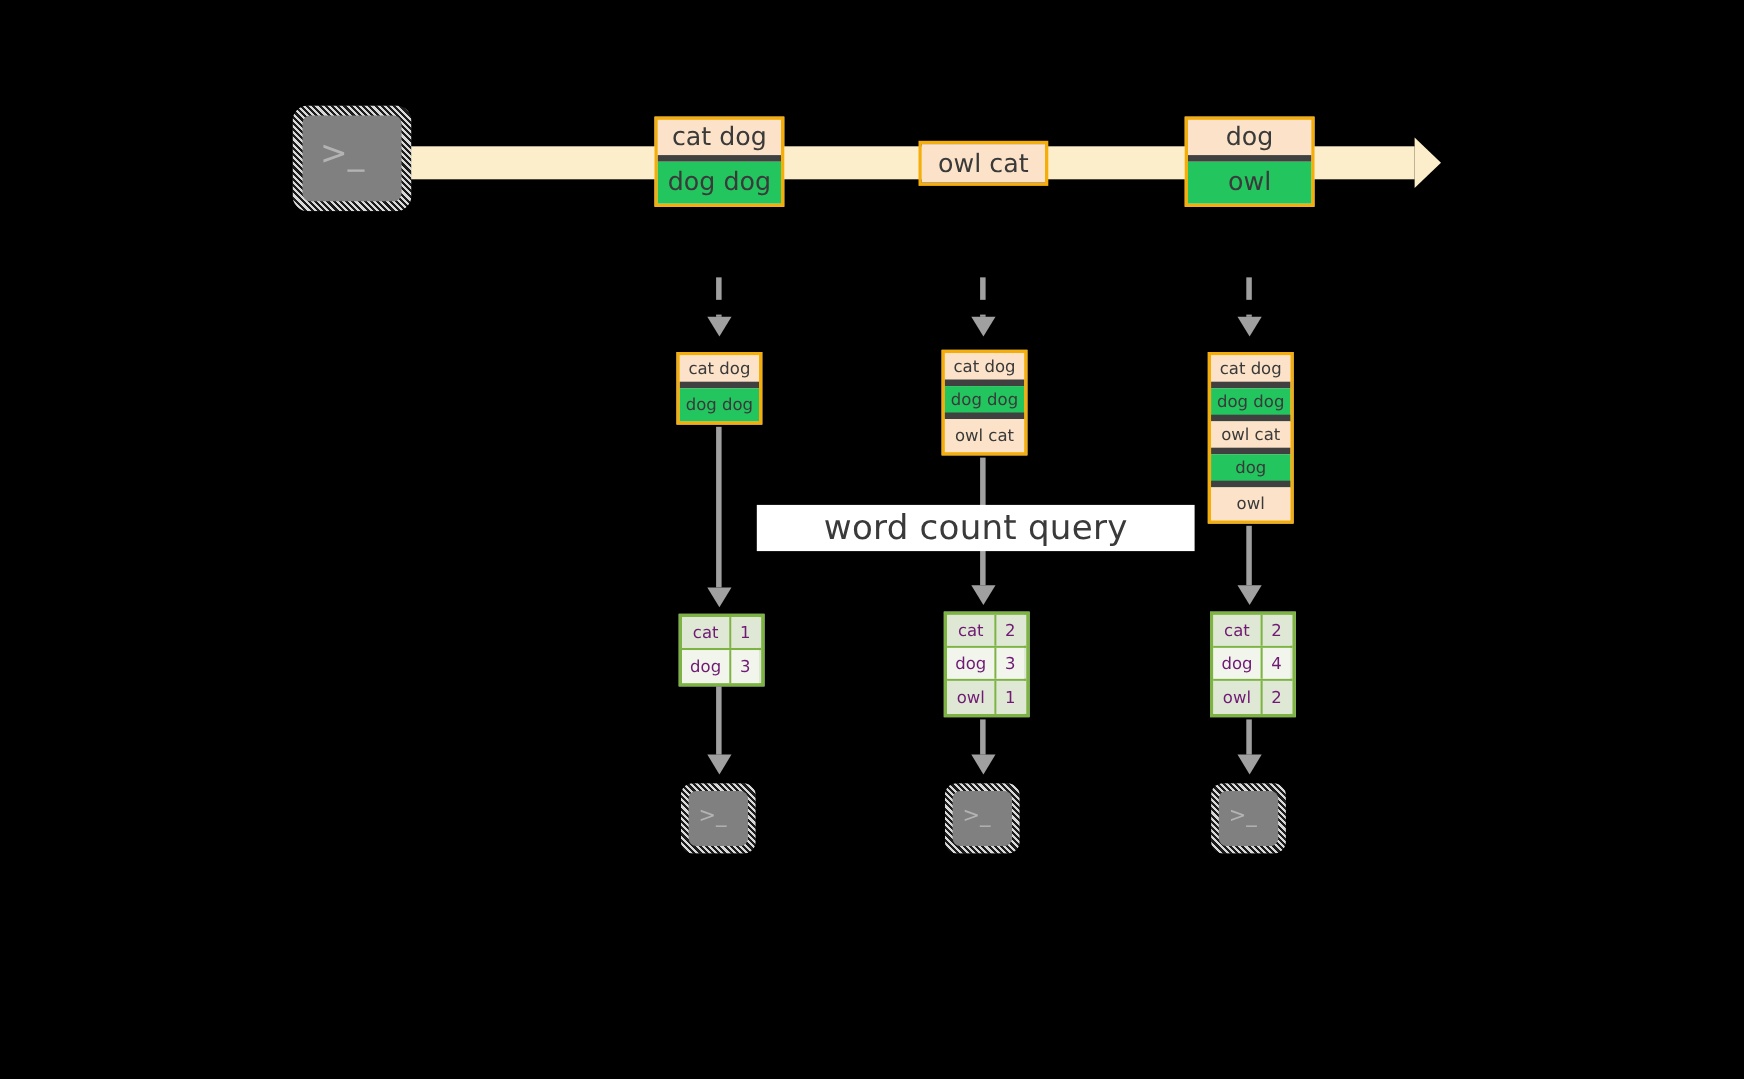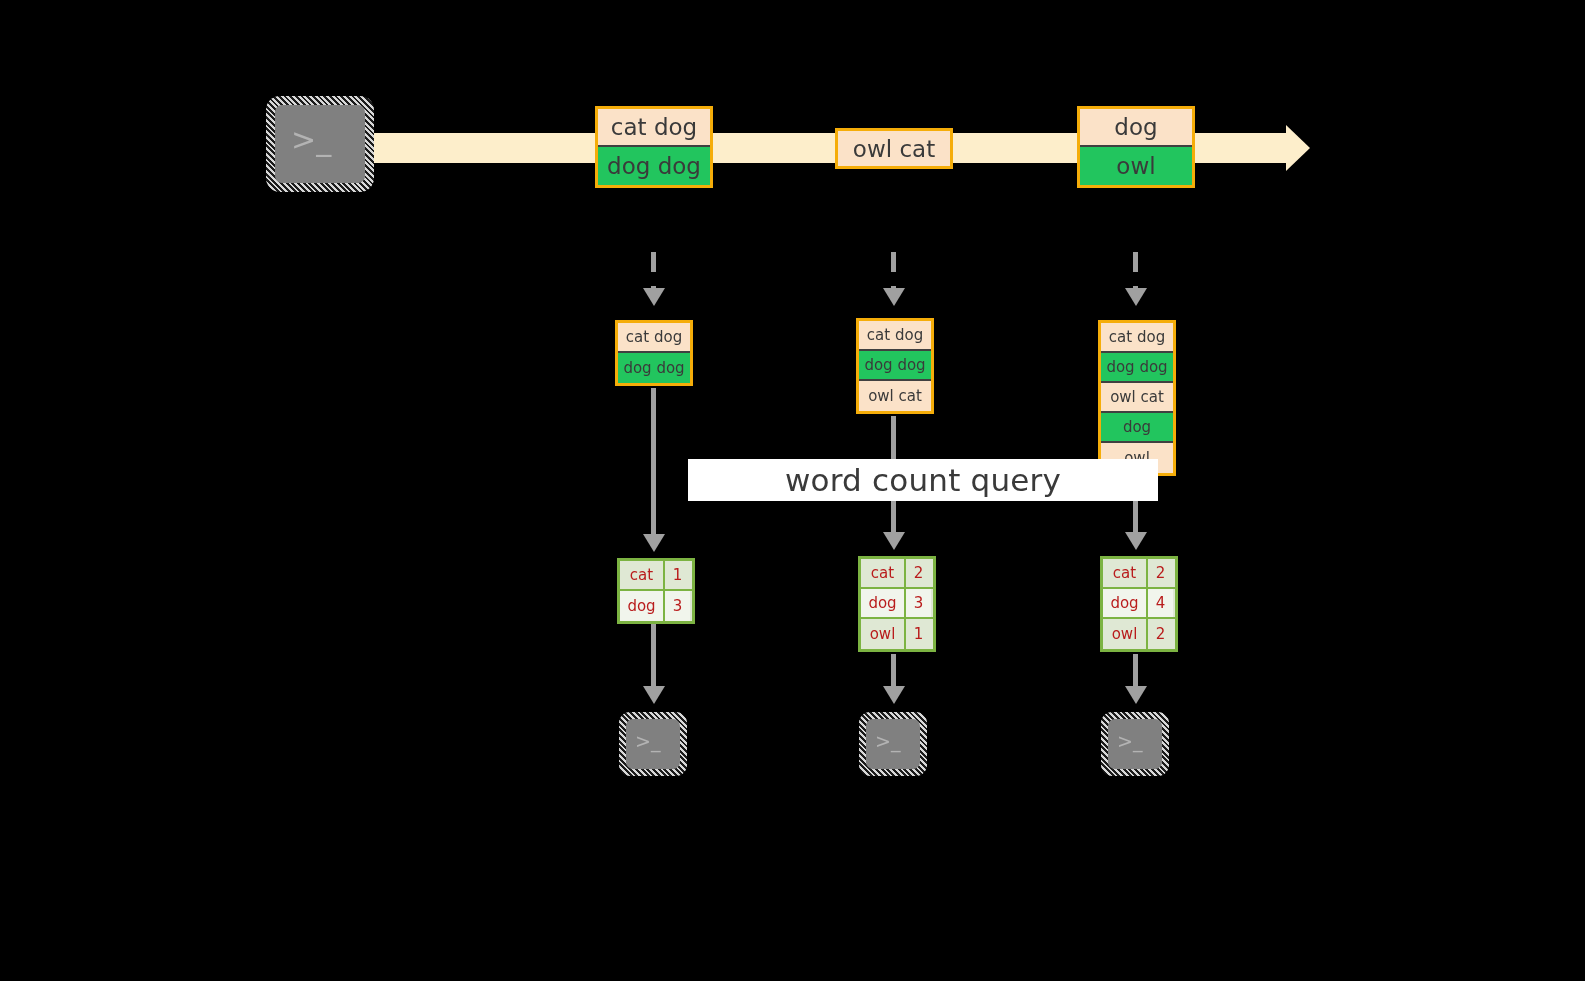--- a/index.html
+++ b/index.html
@@ -60,21 +60,21 @@
     display: flex;
     flex-direction: column;
   }
   .msgbox .row {
     flex: 1 1 auto;
     display: flex;
     align-items: center;
     justify-content: center;
     color: #3a3a3a;
     white-space: nowrap;
-    border-bottom: 2px solid #404040;
+    border-bottom: 6px solid #404040;
     background: #fbe2c8;
   }
   .msgbox .row:last-child { border-bottom: none; }
   .msgbox .row.light { background: #22c55e; }
 
   .msgbox.top .row { font-size: 23px; height: 38px; }
   .msgbox.stack .row { font-size: 15px; height: 30px; }
 
   
   .counttable {
@@ -89,21 +89,21 @@
     height: 30px;
     border-bottom: 2px solid #7cb342;
   }
   .counttable .trow:last-child { border-bottom: none; }
   .counttable .trow .word,
   .counttable .trow .cnt {
     display: flex;
     align-items: center;
     justify-content: center;
     font-size: 15px;
-    color: #b91c1c;
+    color: #701a75;
     background: #dfe8d4;
   }
   .counttable .trow.light .word,
   .counttable .trow.light .cnt { background: #f1f5ec; }
   .counttable .trow .word { width: 45px; border-right: 2px solid #7cb342; }
   .counttable .trow .cnt  { width: 25px; }
 
   
   .vline {
     position: absolute;
@@ -261,17 +261,17 @@
   </div>
 
   <div class="vline" style="left:1133px; top:654px; height:32px;"></div>
   <div class="ahead" style="left:1125px; top:686px;"></div>
 
   <div class="terminal small" style="left:1101px; top:712px;">
     <div class="inner"></div>
     <span class="prompt">&gt;_</span>
   </div>
 
-  <div class="banner" style="left:688px; top:459px; width:470px; height:42px;">
+  <div class="banner" style="left:688px; top:459px; width:398px; height:42px;">
     <span class="txt">word count query</span>
   </div>
 
 </div>
 
 </body></html>

